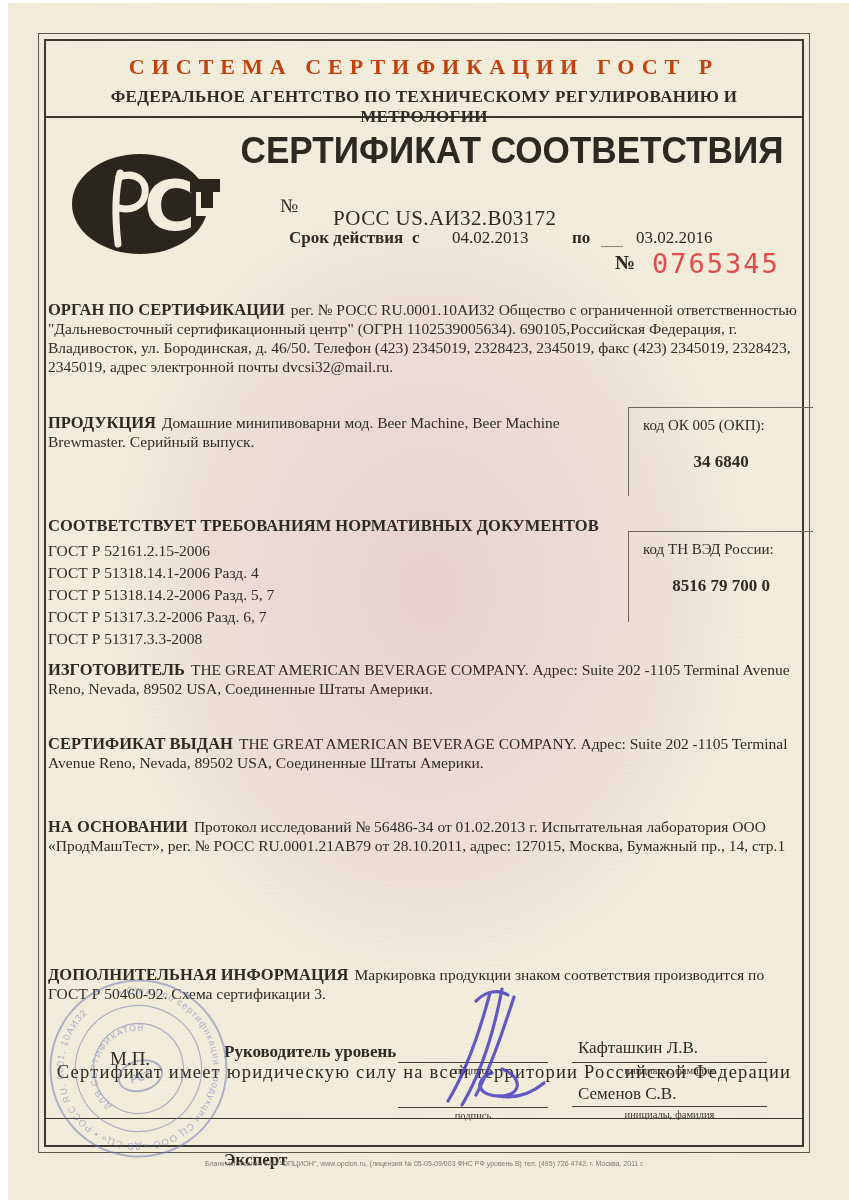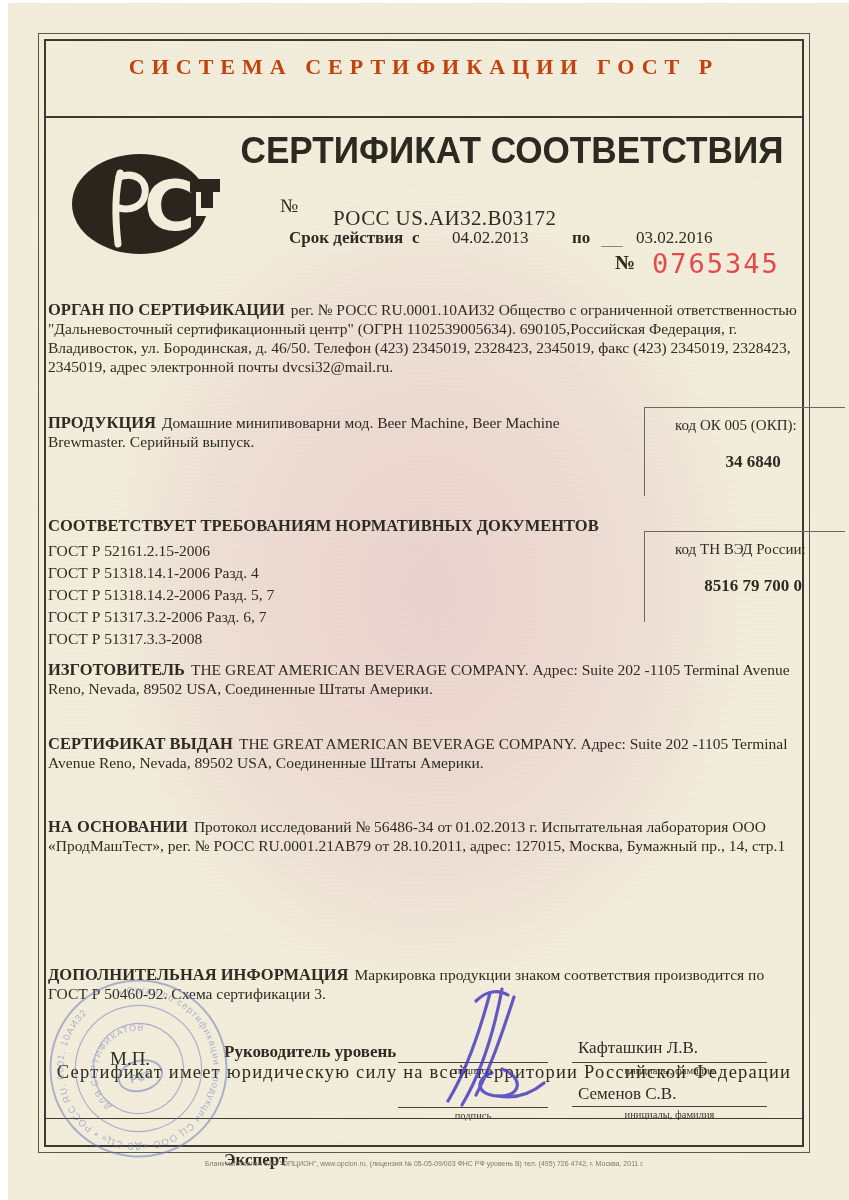--- a/index.html
+++ b/index.html
@@ -24,21 +24,21 @@
   .no-val{position:absolute;left:333px;top:206px;font-size:21px;letter-spacing:.4px;}
   .lbl-b{font-weight:bold;}
   .validity{font-size:17px;position:absolute;top:228px;}
   .red-no-sym{position:absolute;left:615px;top:251px;font-size:20px;font-weight:bold;}
   .red-no{position:absolute;left:652px;top:248px;font-family:"DejaVu Sans Mono","Liberation Mono",monospace;
         font-size:27px;letter-spacing:2px;color:#e34b4b;}
   .para{position:absolute;font-size:15.5px;line-height:19px;}
   .para .lbl{font-weight:bold;font-size:16.5px;margin-right:6px;}
   .gost-head{position:absolute;left:48px;top:516px;font-weight:bold;font-size:16.5px;}
   .gost-list{position:absolute;left:48px;top:540px;font-size:15.5px;line-height:22px;}
-  .code-box{position:absolute;left:644px;width:184px;border-top:1.5px solid #6a675c;border-left:1.5px solid #6a675c;padding-left:16px;}
+  .code-box{position:absolute;left:628px;width:184px;border-top:1.5px solid #6a675c;border-left:1.5px solid #6a675c;}
   .code-box .cb-label{padding:9px 0 0 14px;font-size:15px;}
   .code-box .cb-value{text-align:center;font-size:17px;margin-top:18px;font-weight:bold;}
   .sig-role{position:absolute;font-weight:bold;font-size:17px;}
   .sig-line{position:absolute;border-bottom:1px solid #46443a;height:0;}
   .sig-cap{position:absolute;font-size:10.5px;text-align:center;color:#3c3a30;}
   .sig-name{position:absolute;font-size:17px;}
   .mp{position:absolute;left:110px;top:1048px;font-size:19px;z-index:2;}
   .legal-sep{position:absolute;left:45px;top:1118px;width:758px;border-top:1.5px solid #3c3a30;}
   .legal{position:absolute;left:45px;top:1062px;width:758px;text-align:center;font-size:18.5px;letter-spacing:1.2px;}
   .fineprint{position:absolute;left:0;top:1160px;width:849px;text-align:center;
@@ -54,20 +54,21 @@
 
 <div class="page">
   <div class="paper"></div>
 
   <div class="frame-outer">
     <div class="frame-inner"></div>
   </div>
   <div class="header-sep"></div>
 
   <div class="hdr1">СИСТЕМА СЕРТИФИКАЦИИ ГОСТ Р</div>
+  <div class="hdr2">ФЕДЕРАЛЬНОЕ АГЕНТСТВО ПО ТЕХНИЧЕСКОМУ РЕГУЛИРОВАНИЮ И МЕТРОЛОГИИ</div>
   <div class="title">СЕРТИФИКАТ СООТВЕТСТВИЯ</div>
 
   <svg class="rst" viewBox="0 0 152 115">
     <ellipse cx="72" cy="58" rx="68" ry="50" fill="#2a251d"></ellipse>
     <path d="M 50,98 C 47,72 47,46 52,27" stroke="#f2eddb" stroke-width="7" fill="none" stroke-linecap="round"></path>
     <path d="M 51,31 C 68,25 79,35 77,48 C 75,61 62,65 51,62" stroke="#f2eddb" stroke-width="7" fill="none" stroke-linecap="round"></path>
     <text x="76" y="84" font-family="DejaVu Sans, sans-serif" font-weight="bold" font-size="70" fill="#f2eddb">С</text>
     <rect x="128" y="46" width="14" height="24" fill="#f2eddb"></rect>
     <rect x="122" y="33" width="30" height="13" fill="#2a251d"></rect>
     <rect x="133" y="33" width="12" height="29" fill="#2a251d"></rect>

